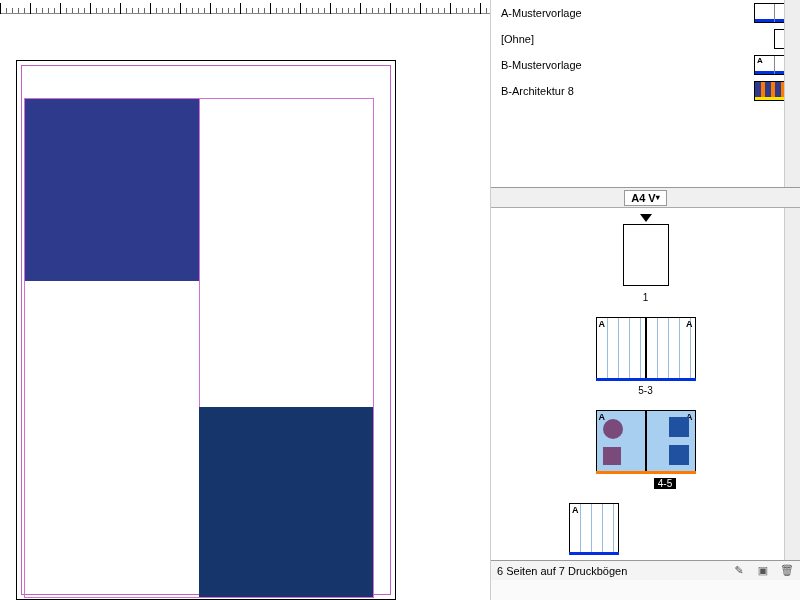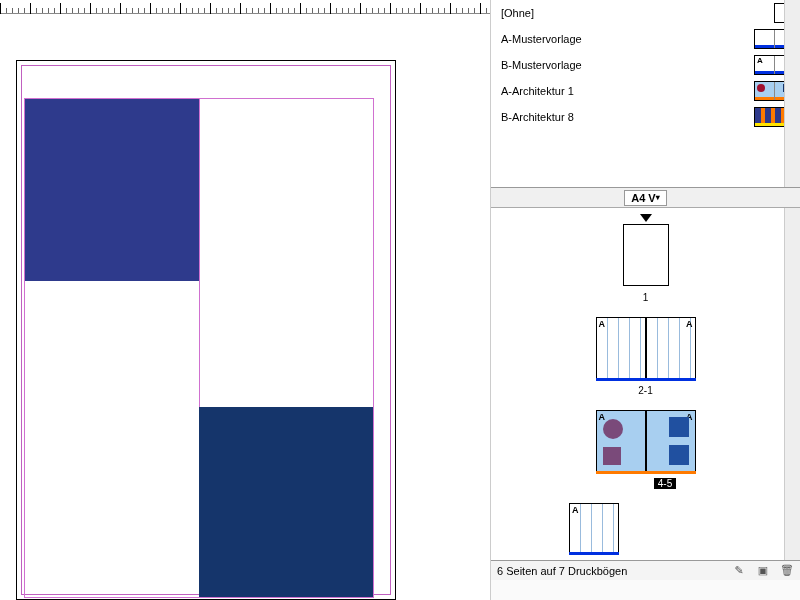--- a/index.html
+++ b/index.html
@@ -238,42 +238,35 @@
     <div class="col-divider"></div>
     <div class="block-top"></div>
     <div class="block-bottom"></div>
   </div>
 </div>
 
 <div class="sidebar">
 
   <div class="masters">
     <div class="master-row">
+      <span class="master-label">A-Mustervorlage</span>
+      <span class="master-thumb mt-split mt-blue-bottom"></span>
+    </div>
+    <div class="master-row">
       <span class="master-label">[Ohne]</span>
       <span class="master-thumb single"></span>
-    </div>
-    <div class="master-row">
-      <span class="master-label">A-Mustervorlage</span>
-      <span class="master-thumb mt-split mt-blue-bottom"></span>
     </div>
     <div class="master-row">
       <span class="master-label">B-Mustervorlage</span>
       <span class="master-thumb mt-split mt-blue-bottom mt-a-letters">
         <span style="left:2px">A</span>
         <span style="right:2px">A</span>
       </span>
     </div>
     <div class="master-row">
-      <span class="master-label">A-Architektur 1</span>
-      <span class="master-thumb mt-split mt-arch1">
-        <span class="circ"></span>
-        <span class="sq"></span>
-      </span>
-    </div>
-    <div class="master-row">
       <span class="master-label">B-Architektur 8</span>
       <span class="master-thumb mt-arch2"></span>
     </div>
     <div class="masters-right-gap"></div>
   </div>
 
   <div class="pages-panel">
     <div class="pages-toolbar">
       <div class="size-dd">
         <span>A4 V</span>
@@ -288,21 +281,21 @@
         <div class="pg-label">1</div>
 
         <div class="spread spread-a">
           <div class="pg-thumb">
             <span class="corner-a l">A</span>
           </div>
           <div class="pg-thumb">
             <span class="corner-a r">A</span>
           </div>
         </div>
-        <div class="pg-label">2-1</div>
+        <div class="pg-label">5-3</div>
 
         <div class="spread spread-arch">
           <div class="pg-thumb">
             <span class="corner-a l">A</span>
             <span class="shape-circ"></span>
             <span class="shape-sq2"></span>
           </div>
           <div class="pg-thumb">
             <span class="corner-a r">A</span>
             <span class="shape-sq1"></span>

